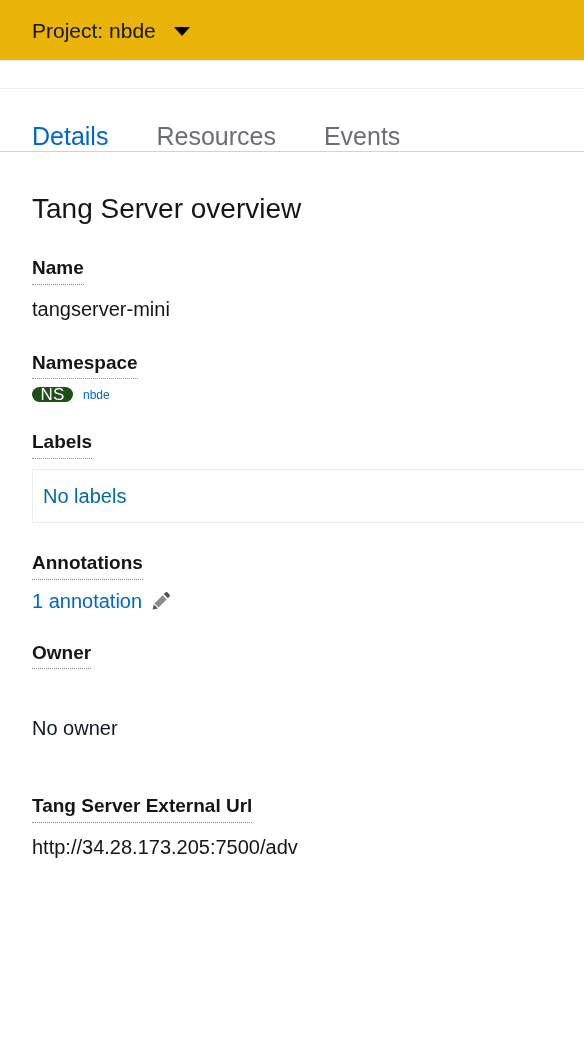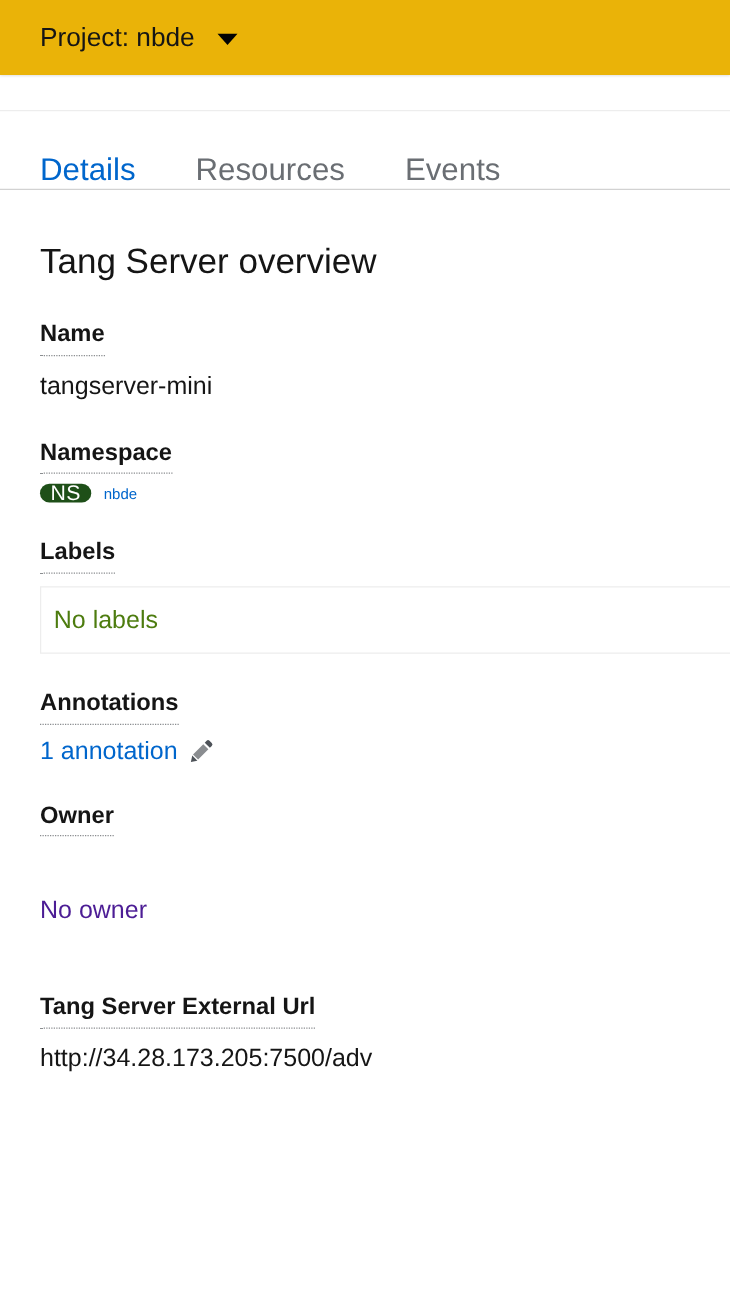--- a/index.html
+++ b/index.html
@@ -146,21 +146,21 @@
     border-bottom: 1px dotted #8a8d90;
     padding-bottom: 3px;
     cursor: help;
   }
   .field-value {
     margin-top: 10px;
     font-size: 20px;
     line-height: 1.4;
     color: #151515;
   }
-  .field-value.muted { color: #4c1d95; margin-top: 45px; }
+  .field-value.muted { color: #0f172a; margin-top: 45px; }
 
   .link {
     color: #0066cc;
     text-decoration: none;
     cursor: pointer;
   }
 
   
   .ns-row {
     display: flex;
@@ -192,21 +192,21 @@
     height: 54px;
     border: 1px solid #ededed;
     box-sizing: border-box;
     display: flex;
     align-items: center;
     padding-left: 10px;
     background: #ffffff;
   }
   .labels-box-text {
     font-size: 20px;
-    color: #4d7c0f;
+    color: #0369a1;
   }
 
   
   .annotation-row {
     display: flex;
     align-items: center;
     gap: 9px;
     margin-top: 10px;
   }
   .pencil-icon {

